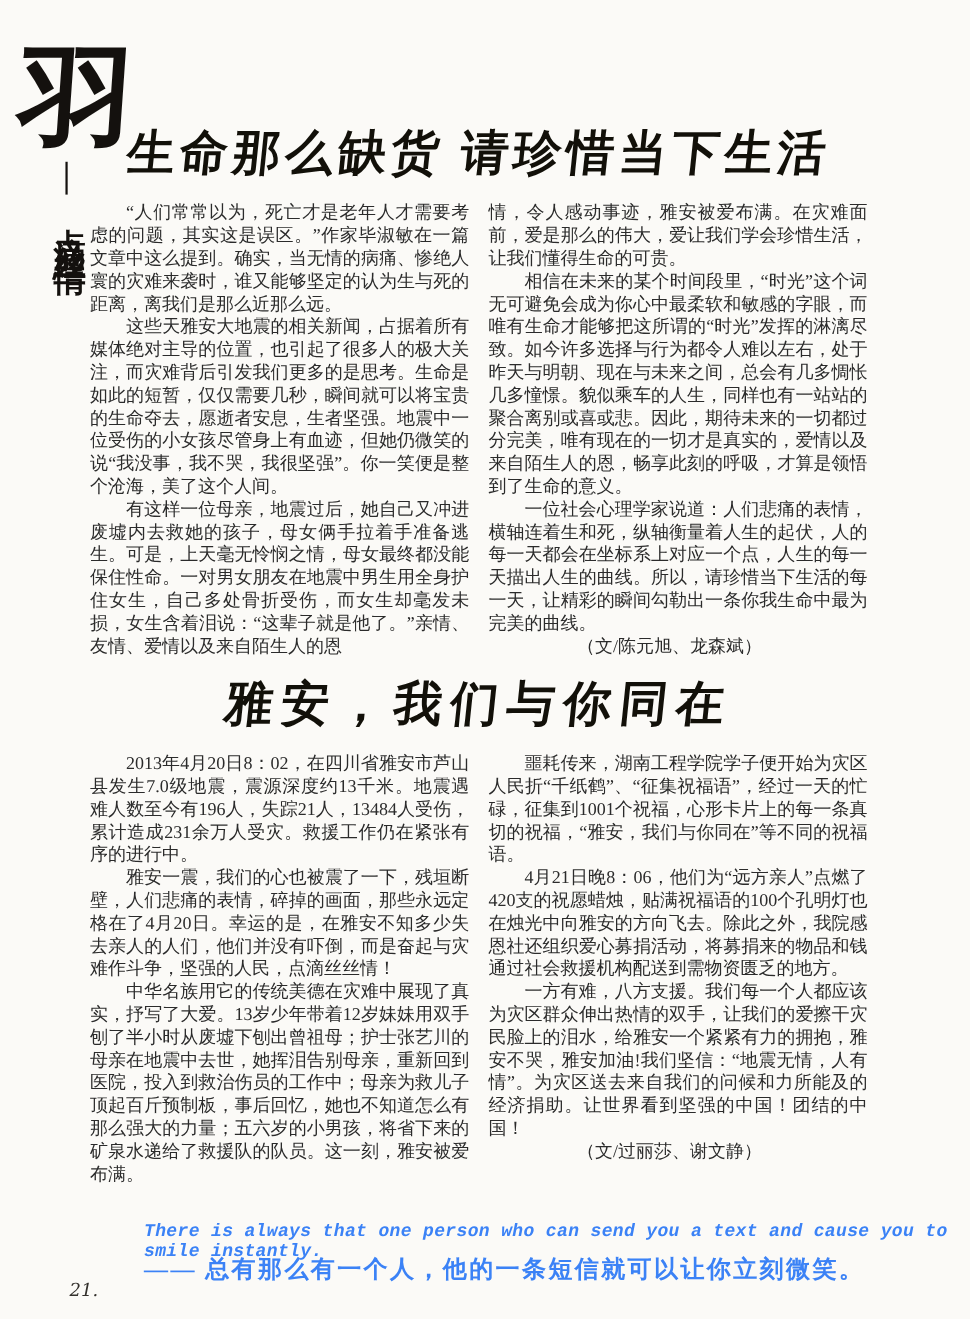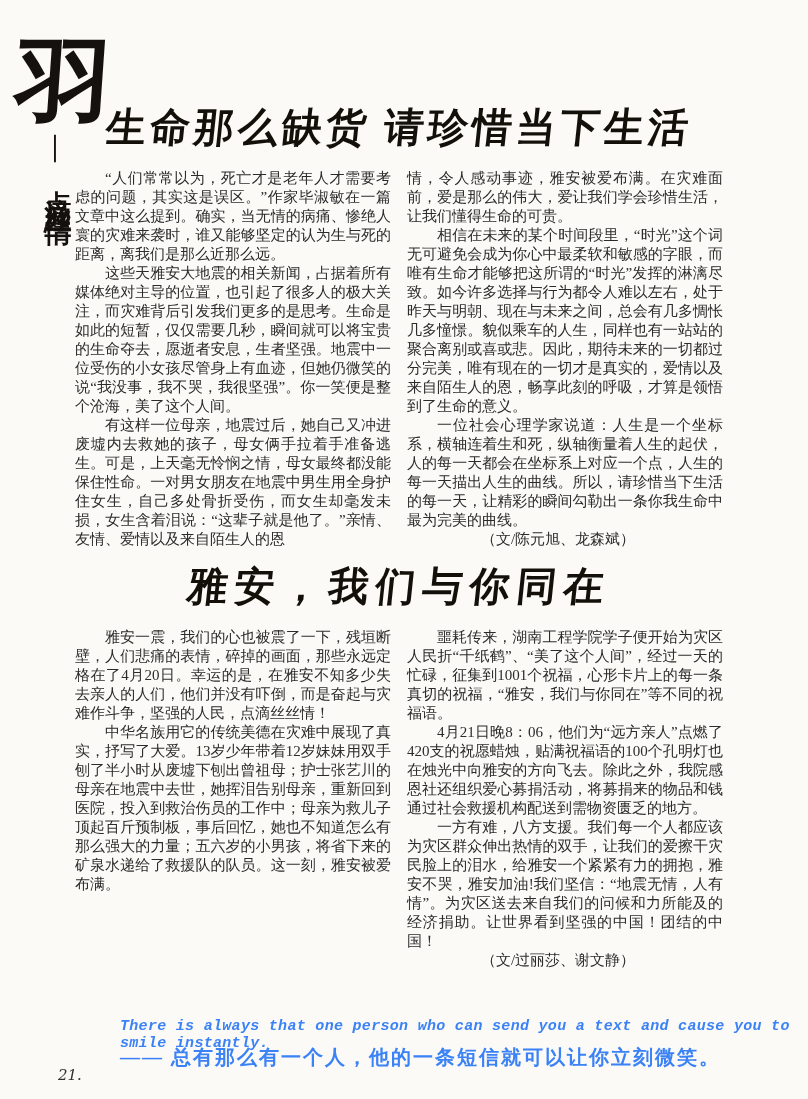--- a/index.html
+++ b/index.html
@@ -90,34 +90,35 @@
 
   <div class="columns">
     <div class="col">
       <p>“人们常常以为，死亡才是老年人才需要考虑的问题，其实这是误区。”作家毕淑敏在一篇文章中这么提到。确实，当无情的病痛、惨绝人寰的灾难来袭时，谁又能够坚定的认为生与死的距离，离我们是那么近那么远。</p>
       <p>这些天雅安大地震的相关新闻，占据着所有媒体绝对主导的位置，也引起了很多人的极大关注，而灾难背后引发我们更多的是思考。生命是如此的短暂，仅仅需要几秒，瞬间就可以将宝贵的生命夺去，愿逝者安息，生者坚强。地震中一位受伤的小女孩尽管身上有血迹，但她仍微笑的说“我没事，我不哭，我很坚强”。你一笑便是整个沧海，美了这个人间。</p>
       <p>有这样一位母亲，地震过后，她自己又冲进废墟内去救她的孩子，母女俩手拉着手准备逃生。可是，上天毫无怜悯之情，母女最终都没能保住性命。一对男女朋友在地震中男生用全身护住女生，自己多处骨折受伤，而女生却毫发未损，女生含着泪说：“这辈子就是他了。”亲情、友情、爱情以及来自陌生人的恩</p>
     </div>
     <div class="col">
       <p class="cont">情，令人感动事迹，雅安被爱布满。在灾难面前，爱是那么的伟大，爱让我们学会珍惜生活，让我们懂得生命的可贵。</p>
       <p>相信在未来的某个时间段里，“时光”这个词无可避免会成为你心中最柔软和敏感的字眼，而唯有生命才能够把这所谓的“时光”发挥的淋漓尽致。如今许多选择与行为都令人难以左右，处于昨天与明朝、现在与未来之间，总会有几多惆怅几多憧憬。貌似乘车的人生，同样也有一站站的聚合离别或喜或悲。因此，期待未来的一切都过分完美，唯有现在的一切才是真实的，爱情以及来自陌生人的恩，畅享此刻的呼吸，才算是领悟到了生命的意义。</p>
-      <p>一位社会心理学家说道：人生是一个坐标系，横轴连着生和死，纵轴衡量着人生的起伏，人的每一天都会在坐标系上对应一个点，人生的每一天描出人生的曲线。所以，请珍惜当下生活的每一天，让精彩的瞬间勾勒出一条你我生命中最为完美的曲线。</p>
+      <p>一位社会心理学家说道：人们悲痛的表情，横轴连着生和死，纵轴衡量着人生的起伏，人的每一天都会在坐标系上对应一个点，人生的每一天描出人生的曲线。所以，请珍惜当下生活的每一天，让精彩的瞬间勾勒出一条你我生命中最为完美的曲线。</p>
       <p class="byline">（文/陈元旭、龙森斌）</p>
     </div>
   </div>
 
   <div class="headline-2">雅安，我们与你同在</div>
 
   <div class="columns">
     <div class="col">
+      <p>2013年4月20日8：02，在四川省雅安市芦山县发生7.0级地震，震源深度约13千米。地震遇难人数至今有196人，失踪21人，13484人受伤，累计造成231余万人受灾。救援工作仍在紧张有序的进行中。</p>
       <p>雅安一震，我们的心也被震了一下，残垣断壁，人们悲痛的表情，碎掉的画面，那些永远定格在了4月20日。幸运的是，在雅安不知多少失去亲人的人们，他们并没有吓倒，而是奋起与灾难作斗争，坚强的人民，点滴丝丝情！</p>
       <p>中华名族用它的传统美德在灾难中展现了真实，抒写了大爱。13岁少年带着12岁妹妹用双手刨了半小时从废墟下刨出曾祖母；护士张艺川的母亲在地震中去世，她挥泪告别母亲，重新回到医院，投入到救治伤员的工作中；母亲为救儿子顶起百斤预制板，事后回忆，她也不知道怎么有那么强大的力量；五六岁的小男孩，将省下来的矿泉水递给了救援队的队员。这一刻，雅安被爱布满。</p>
     </div>
     <div class="col">
-      <p>噩耗传来，湖南工程学院学子便开始为灾区人民折“千纸鹤”、“美了这个人间”，经过一天的忙碌，征集到1001个祝福，心形卡片上的每一条真切的祝福，“雅安，我们与你同在”等不同的祝福语。</p>
+      <p>噩耗传来，湖南工程学院学子便开始为灾区人民折“千纸鹤”、“征集祝福语”，经过一天的忙碌，征集到1001个祝福，心形卡片上的每一条真切的祝福，“雅安，我们与你同在”等不同的祝福语。</p>
       <p>4月21日晚8：06，他们为“远方亲人”点燃了420支的祝愿蜡烛，贴满祝福语的100个孔明灯也在烛光中向雅安的方向飞去。除此之外，我院感恩社还组织爱心募捐活动，将募捐来的物品和钱通过社会救援机构配送到需物资匮乏的地方。</p>
       <p>一方有难，八方支援。我们每一个人都应该为灾区群众伸出热情的双手，让我们的爱擦干灾民脸上的泪水，给雅安一个紧紧有力的拥抱，雅安不哭，雅安加油!我们坚信：“地震无情，人有情”。为灾区送去来自我们的问候和力所能及的经济捐助。让世界看到坚强的中国！团结的中国！</p>
       <p class="byline">（文/过丽莎、谢文静）</p>
     </div>
   </div>
 
 </div>
 
 <div class="footer-en">There is always that one person who can send you a text and cause you to smile instantly.</div>
 <div class="footer-zh">—— 总有那么有一个人，他的一条短信就可以让你立刻微笑。</div>

